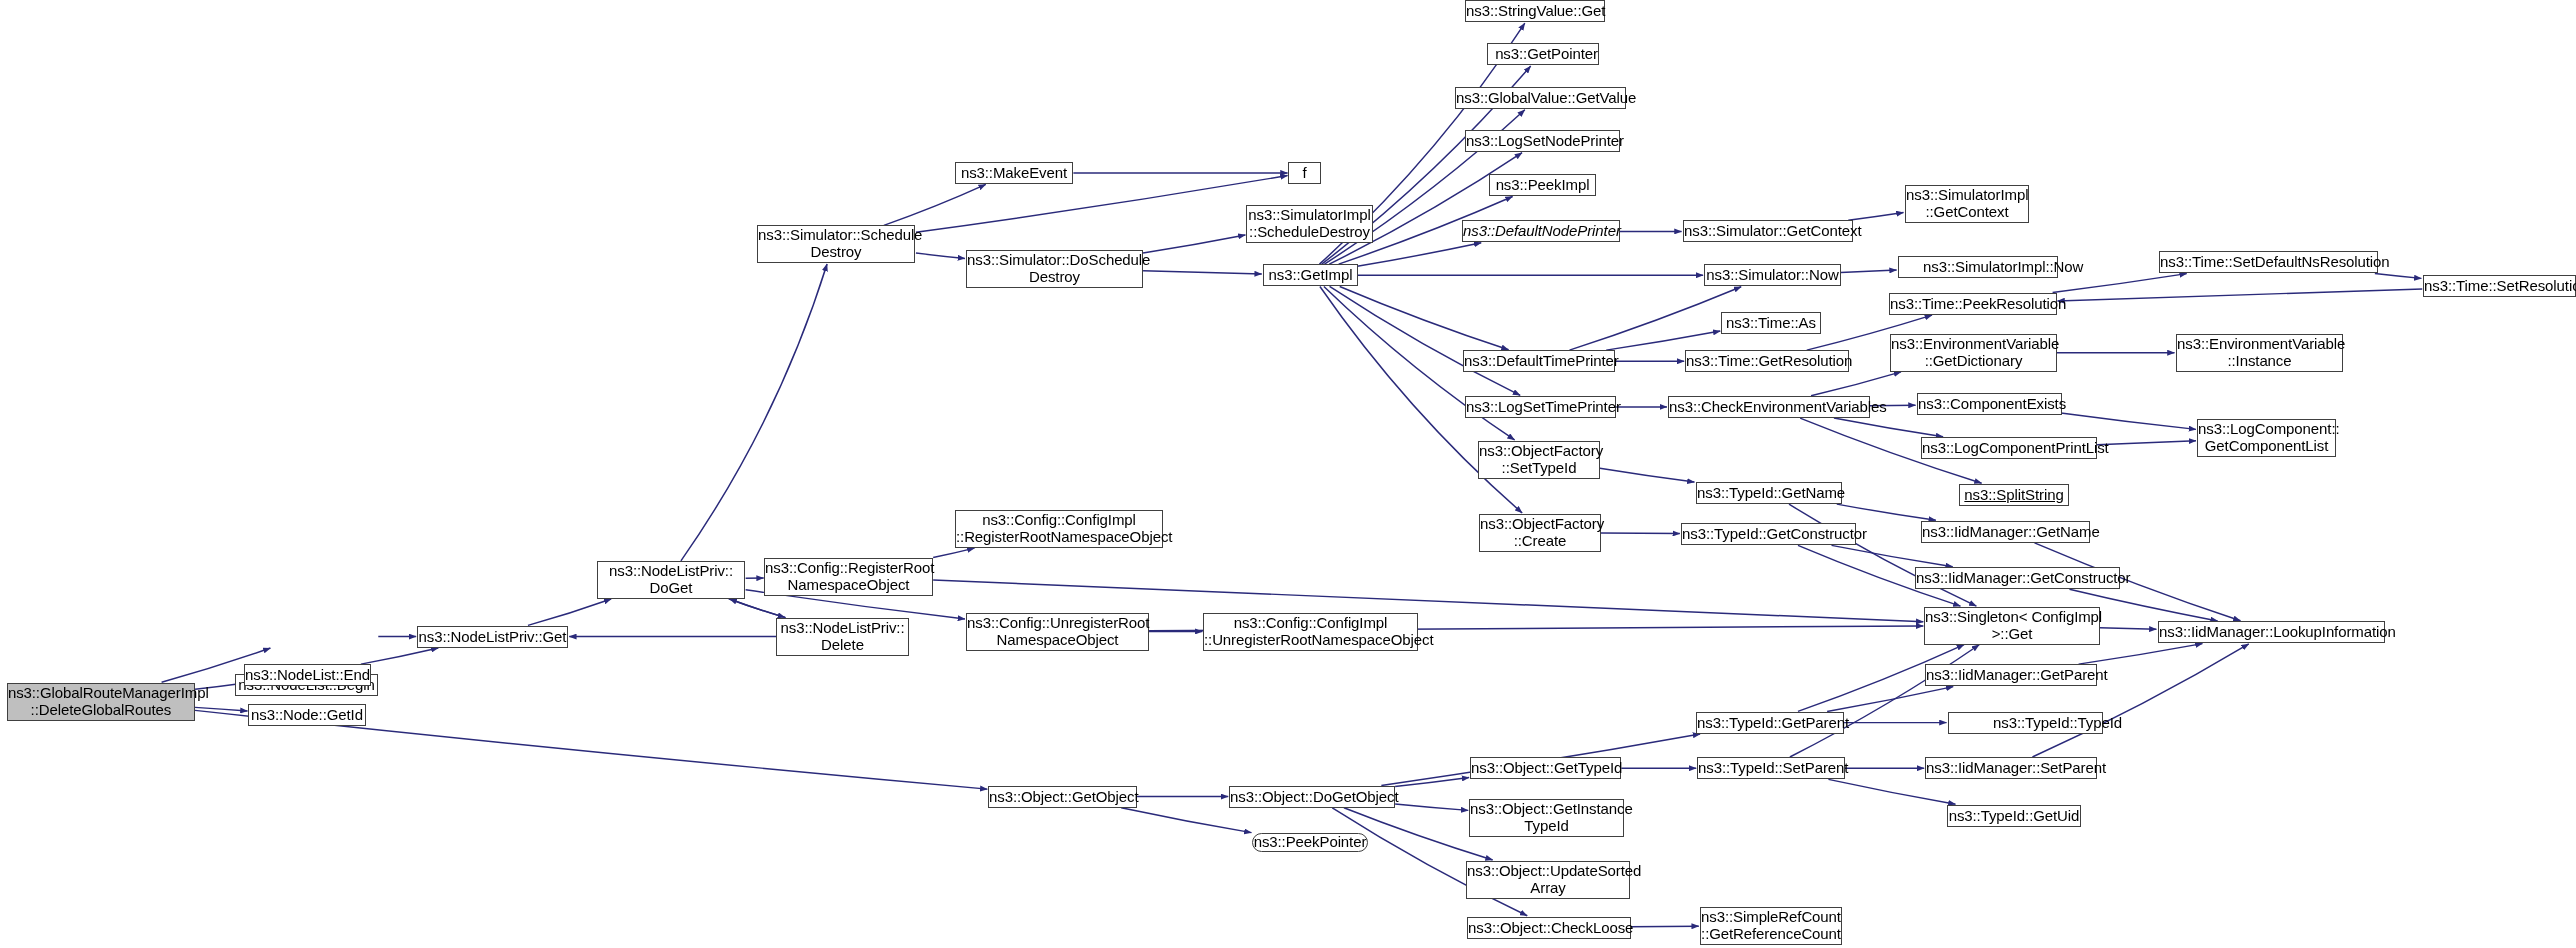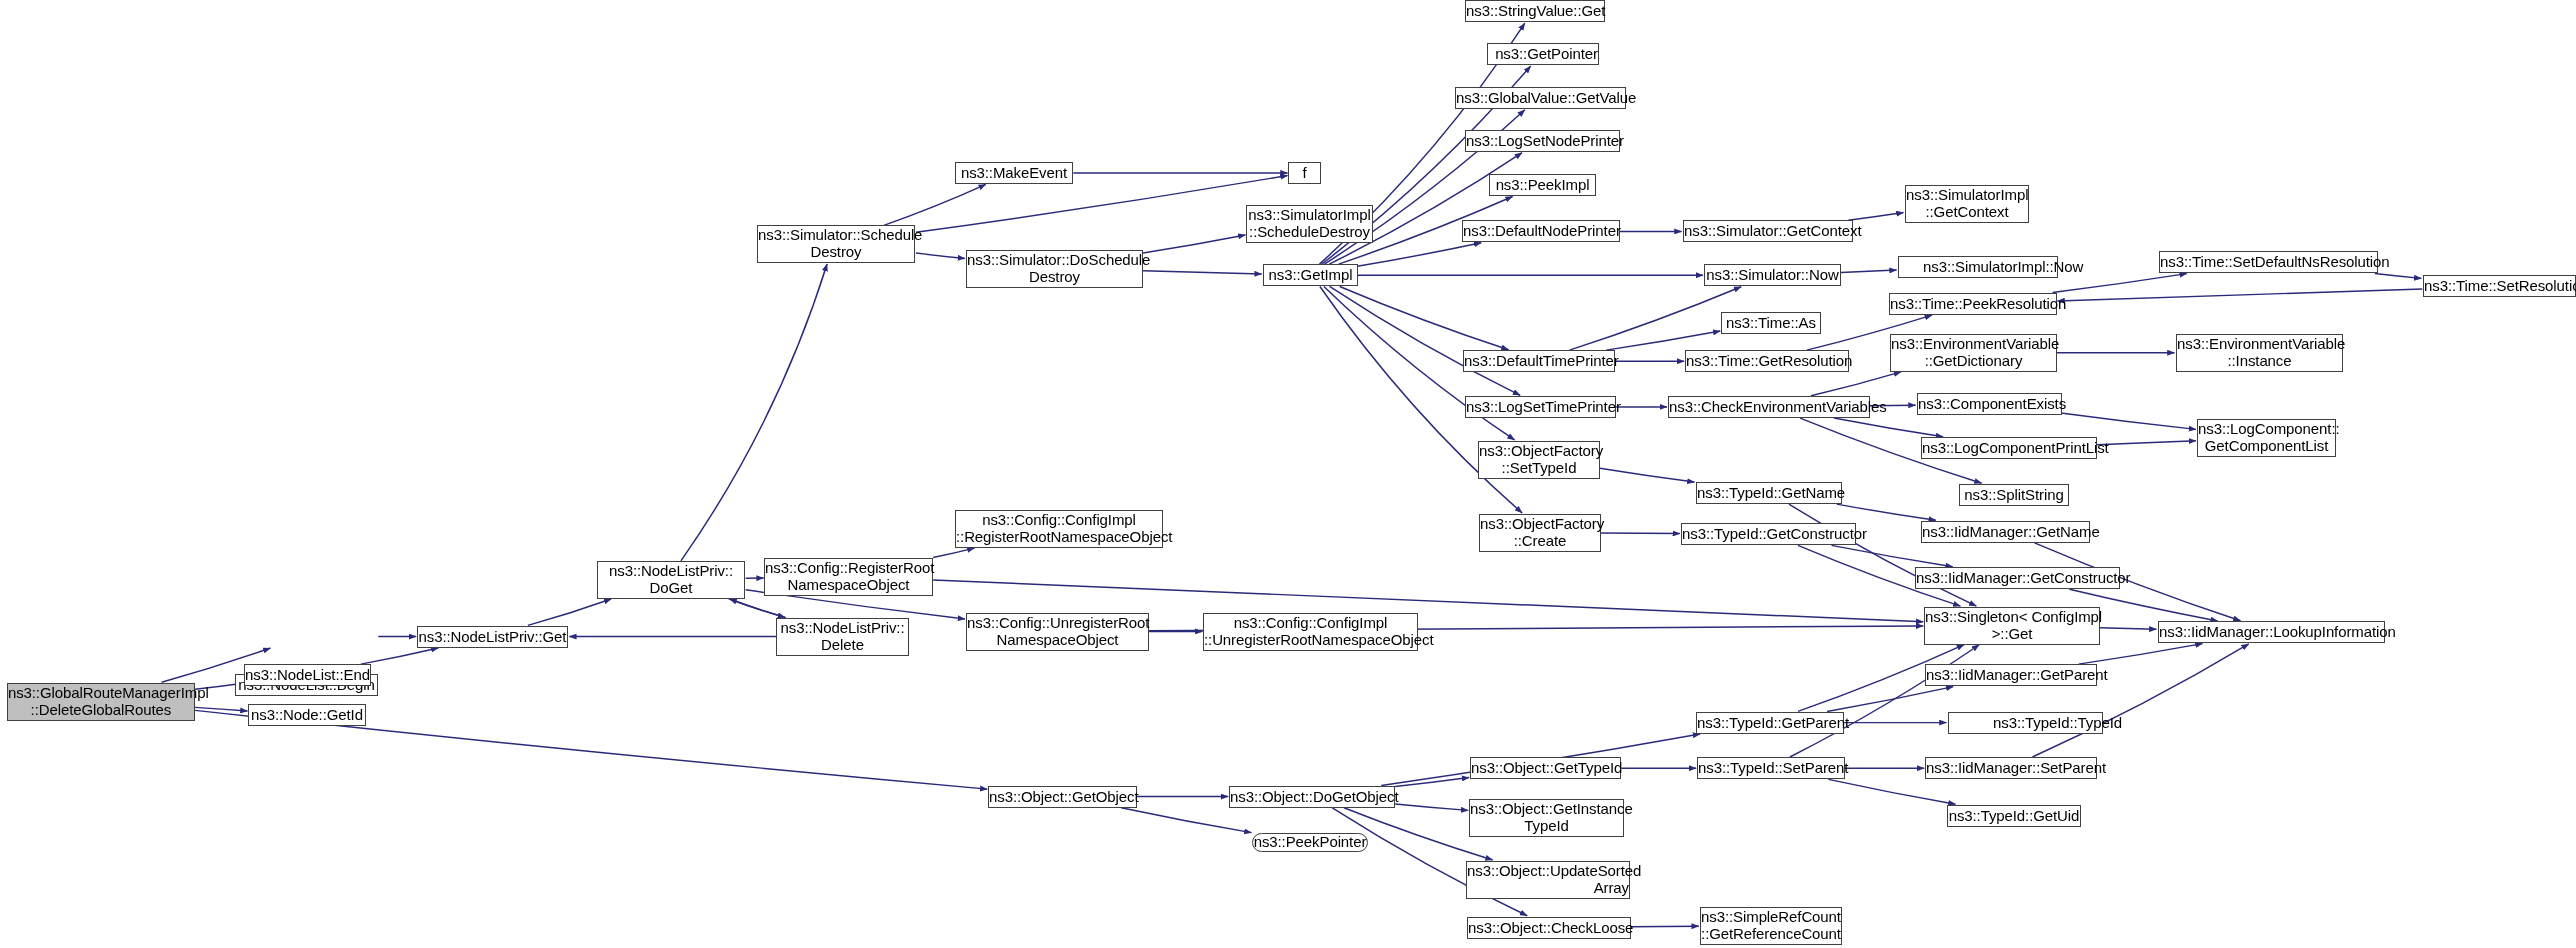--- a/index.html
+++ b/index.html
@@ -141,21 +141,21 @@
       <div class="node" style="left: 966px; top: 250px; width: 177px; height: 38px;"><span class="lbl">ns3::Simulator::DoSchedule
 Destroy</span></div>
       <div class="node" style="left: 1246px; top: 205px; width: 127px; height: 38px;"><span class="lbl">ns3::SimulatorImpl
 ::ScheduleDestroy</span></div>
       <div class="node" style="left: 1263px; top: 264px; width: 95px; height: 22.4px;"><span class="lbl">ns3::GetImpl</span></div>
       <div class="node" style="left: 1465px; top: 0px; width: 140px; height: 22.4px;"><span class="lbl">ns3::StringValue::Get</span></div>
       <div class="node" style="left: 1487px; top: 43px; width: 112px; height: 22.4px; padding-left: 7px;"><span class="lbl">ns3::GetPointer</span></div>
       <div class="node" style="left: 1455px; top: 87px; width: 171px; height: 22.4px;"><span class="lbl">ns3::GlobalValue::GetValue</span></div>
       <div class="node" style="left: 1465px; top: 130px; width: 155px; height: 22.4px;"><span class="lbl">ns3::LogSetNodePrinter</span></div>
       <div class="node" style="left: 1489px; top: 174px; width: 107px; height: 22.4px;"><span class="lbl">ns3::PeekImpl</span></div>
-      <div class="node" style="left: 1462px; top: 220px; width: 158px; height: 22.4px;"><span class="lbl">ns3::DefaultNodePrinter</span></div>
+      <div class="node" style="left: 1462px; top: 220px; width: 158px; height: 22.4px; font-style: italic;"><span class="lbl">ns3::DefaultNodePrinter</span></div>
       <div class="node" style="left: 1683px; top: 220px; width: 170px; height: 22.4px;"><span class="lbl">ns3::Simulator::GetContext</span></div>
       <div class="node" style="left: 1905px; top: 185px; width: 124px; height: 38px;"><span class="lbl">ns3::SimulatorImpl
 ::GetContext</span></div>
       <div class="node" style="left: 1704px; top: 264px; width: 137px; height: 22.4px;"><span class="lbl">ns3::Simulator::Now</span></div>
       <div class="node" style="left: 1898px; top: 256px; width: 160px; height: 22.4px; padding-left: 24px;"><span class="lbl">ns3::SimulatorImpl::Now</span></div>
       <div class="node" style="left: 1721px; top: 312px; width: 100px; height: 22.4px;"><span class="lbl">ns3::Time::As</span></div>
       <div class="node" style="left: 1889px; top: 293px; width: 168px; height: 22.4px;"><span class="lbl">ns3::Time::PeekResolution</span></div>
       <div class="node" style="left: 2159px; top: 251px; width: 219px; height: 22.4px;"><span class="lbl">ns3::Time::SetDefaultNsResolution</span></div>
       <div class="node" style="left: 2423px; top: 275px; width: 153px; height: 22.4px;"><span class="lbl">ns3::Time::SetResolution</span></div>
       <div class="node" style="left: 1463px; top: 350px; width: 152px; height: 22.4px;"><span class="lbl">ns3::DefaultTimePrinter</span></div>
@@ -163,21 +163,21 @@
       <div class="node" style="left: 1890px; top: 334px; width: 167px; height: 38px;"><span class="lbl">ns3::EnvironmentVariable
 ::GetDictionary</span></div>
       <div class="node" style="left: 2176px; top: 334px; width: 167px; height: 38px;"><span class="lbl">ns3::EnvironmentVariable
 ::Instance</span></div>
       <div class="node" style="left: 1465px; top: 396px; width: 151px; height: 22.4px;"><span class="lbl">ns3::LogSetTimePrinter</span></div>
       <div class="node" style="left: 1668px; top: 396px; width: 202px; height: 22.4px;"><span class="lbl">ns3::CheckEnvironmentVariables</span></div>
       <div class="node" style="left: 1917px; top: 393px; width: 145px; height: 22.4px;"><span class="lbl">ns3::ComponentExists</span></div>
       <div class="node" style="left: 2197px; top: 419px; width: 139px; height: 38px;"><span class="lbl">ns3::LogComponent::
 GetComponentList</span></div>
       <div class="node" style="left: 1921px; top: 437px; width: 176px; height: 22.4px;"><span class="lbl">ns3::LogComponentPrintList</span></div>
-      <div class="node" style="left: 1959px; top: 484px; width: 110px; height: 22.4px;"><span class="lbl">ns3::SplitString</span></div>
+      <div class="node" style="left: 1959px; top: 484px; width: 110px; height: 22.4px; text-decoration: underline;"><span class="lbl">ns3::SplitString</span></div>
       <div class="node" style="left: 1478px; top: 441px; width: 122px; height: 38px;"><span class="lbl">ns3::ObjectFactory
 ::SetTypeId</span></div>
       <div class="node" style="left: 1696px; top: 482px; width: 146px; height: 22.4px;"><span class="lbl">ns3::TypeId::GetName</span></div>
       <div class="node" style="left: 1479px; top: 514px; width: 122px; height: 38px;"><span class="lbl">ns3::ObjectFactory
 ::Create</span></div>
       <div class="node" style="left: 1681px; top: 523px; width: 175px; height: 22.4px;"><span class="lbl">ns3::TypeId::GetConstructor</span></div>
       <div class="node" style="left: 1921px; top: 521px; width: 169px; height: 22.4px;"><span class="lbl">ns3::IidManager::GetName</span></div>
       <div class="node" style="left: 1915px; top: 567px; width: 205px; height: 22.4px;"><span class="lbl">ns3::IidManager::GetConstructor</span></div>
       <div class="node" style="left: 1924px; top: 607px; width: 176px; height: 38px;"><span class="lbl">ns3::Singleton&lt; ConfigImpl
 &gt;::Get</span></div>
@@ -187,20 +187,20 @@
       <div class="node" style="left: 1925px; top: 757px; width: 172px; height: 22.4px;"><span class="lbl">ns3::IidManager::SetParent</span></div>
       <div class="node" style="left: 1947px; top: 805px; width: 134px; height: 22.4px;"><span class="lbl">ns3::TypeId::GetUid</span></div>
       <div class="node" style="left: 1696px; top: 712px; width: 148px; height: 22.4px;"><span class="lbl">ns3::TypeId::GetParent</span></div>
       <div class="node" style="left: 1697px; top: 757px; width: 148px; height: 22.4px;"><span class="lbl">ns3::TypeId::SetParent</span></div>
       <div class="node" style="left: 988px; top: 786px; width: 149px; height: 22.4px;"><span class="lbl">ns3::Object::GetObject</span></div>
       <div class="node" style="left: 1229px; top: 786px; width: 166px; height: 22.4px;"><span class="lbl">ns3::Object::DoGetObject</span></div>
       <div class="node" style="left: 1252px; top: 833px; width: 116px; height: 19px; border-radius: 10px;"><span class="lbl">ns3::PeekPointer</span></div>
       <div class="node" style="left: 1470px; top: 757px; width: 151px; height: 22.4px;"><span class="lbl">ns3::Object::GetTypeId</span></div>
       <div class="node" style="left: 1469px; top: 799px; width: 155px; height: 38px;"><span class="lbl">ns3::Object::GetInstance
 TypeId</span></div>
-      <div class="node" style="left: 1466px; top: 861px; width: 164px; height: 38px; text-align: right;"><span class="lbl">ns3::Object::UpdateSorted
+      <div class="node" style="left: 1466px; top: 861px; width: 164px; height: 38px;"><span class="lbl">ns3::Object::UpdateSorted
 Array</span></div>
       <div class="node" style="left: 1467px; top: 917px; width: 164px; height: 22.4px;"><span class="lbl">ns3::Object::CheckLoose</span></div>
       <div class="node" style="left: 1700px; top: 907px; width: 142px; height: 38px;"><span class="lbl">ns3::SimpleRefCount
 ::GetReferenceCount</span></div>
     </div>
 </div>
 
 
 </body></html>

